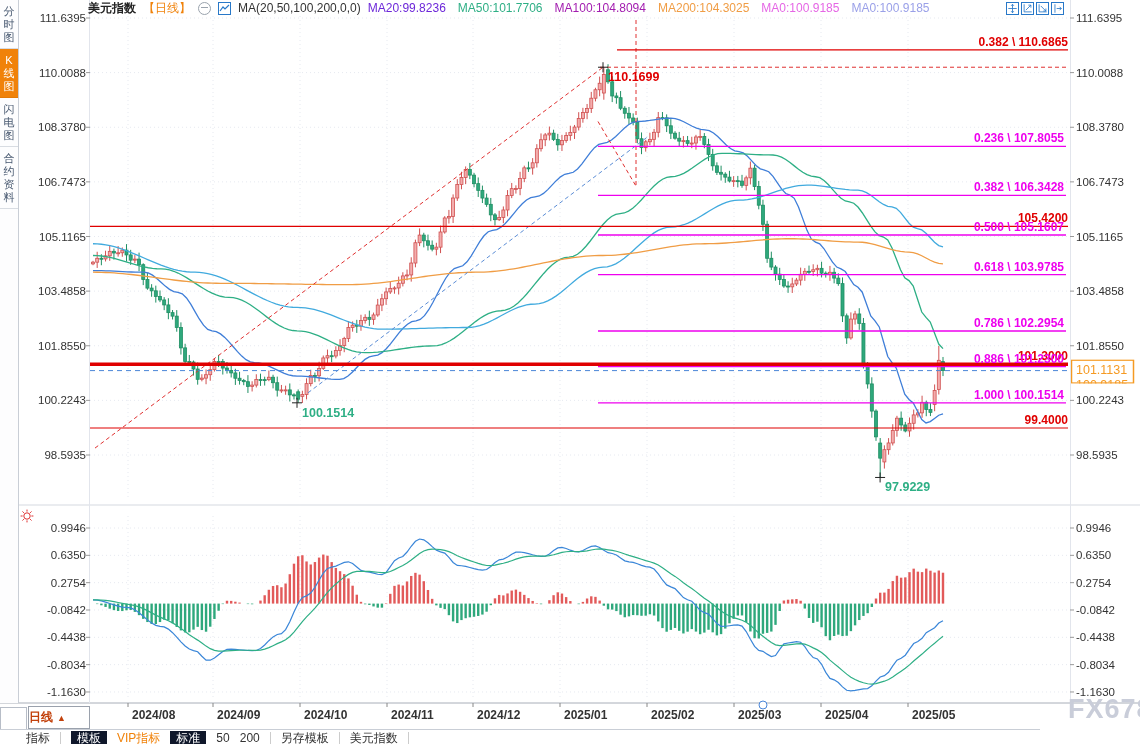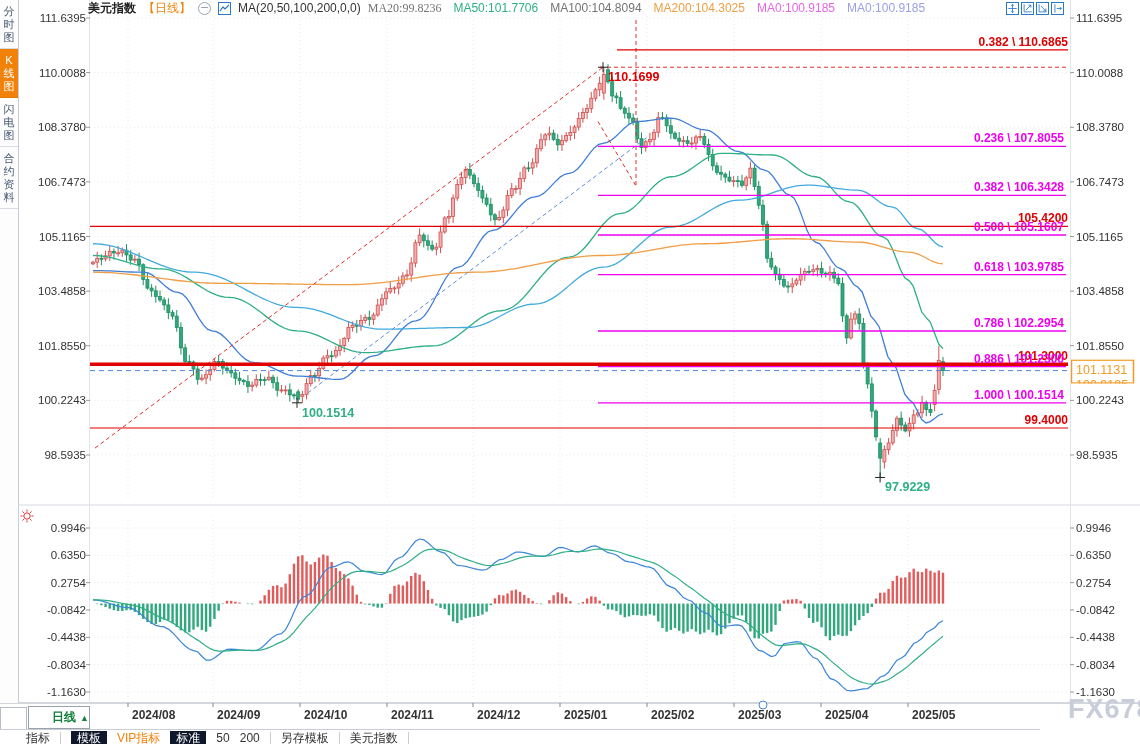--- a/index.html
+++ b/index.html
@@ -18,21 +18,21 @@
   .circ{width:11px;height:11px;border:1px solid #9aa3ad;border-radius:50%;position:relative;display:inline-block;}
   .circ::after{content:"";position:absolute;left:2px;right:2px;top:4px;height:1px;background:#9aa3ad;}
   .ma-val{font-size:12px;}
   #win-icons{position:absolute;left:1006px;top:2px;display:flex;gap:2px;z-index:6;}
   .win-icon{width:13px;height:13px;border:1px solid #2878c8;box-sizing:border-box;background:#fff;}
   
   #macd-header{position:absolute;left:92px;top:506px;display:flex;gap:10px;font-size:12px;z-index:6;white-space:nowrap;}
   #macd-title{color:#222;}
   
   #corner-box{position:absolute;left:0;top:707px;width:25px;height:21px;border:1px solid #b7bdc7;background:#fff;z-index:6;}
-  #period-box{position:absolute;left:28px;top:706px;width:60px;height:21px;border:1px solid #9aa1ac;background:#fff;display:flex;align-items:center;justify-content:flex-end;gap:4px;color:#15803d;font-weight:bold;font-size:12px;z-index:6;cursor:pointer;}
+  #period-box{position:absolute;left:28px;top:706px;width:60px;height:21px;border:1px solid #9aa1ac;background:#fff;display:flex;align-items:center;justify-content:flex-start;gap:4px;color:#c2410c;font-weight:bold;font-size:12px;z-index:6;cursor:pointer;}
   #footer-bar{position:absolute;left:0;top:729px;width:1040px;height:15px;background:#fff;border-top:1px solid #c9ced6;display:flex;align-items:center;font-size:12px;color:#333;z-index:6;}
   .ft-item{margin-left:10px;cursor:pointer;line-height:14px;}
   .ft-item.first{margin-left:26px;}
   .ft-item.orange-bg{background:#0f172a;color:#fff;padding:0 6px;}
   .ft-item.orange-text{color:#f0820a;}
   .ft-div{width:1px;height:12px;background:#ccc;margin-left:10px;}
   #watermark{position:absolute;left:1068px;top:694px;font-size:27px;font-weight:bold;color:#c9cdd9;letter-spacing:1px;z-index:4;}
 </style>
 </head>
 <body>
@@ -880,23 +880,23 @@
   <div id="chart-header">
     <span id="sym">美元指数</span>
     <span id="ptag">【日线】</span>
     <span class="circ"></span>
     <svg width="13" height="13">
       <rect x="0.5" y="0.5" width="12" height="12" fill="#fff" stroke="#2878c8"></rect>
       <polyline points="2,9 5,5 7,7 11,3" fill="none" stroke="#2878c8" stroke-width="1.2"></polyline>
     </svg>
     <span style="color:#333;">MA(20,50,100,200,0,0)</span>
     <span id="ma-vals" style="display:flex;gap:12px;">
-        <span class="ma-val" style="color: #737373; font-family: Liberation Serif, serif;">MA20:99.8236</span>
+        <span class="ma-val" style="color: #6d28d9;">MA20:99.8236</span>
         <span class="ma-val" style="color: rgb(46, 175, 133);">MA50:101.7706</span>
-        <span class="ma-val" style="color: #737373;">MA100:104.8094</span>
+        <span class="ma-val" style="color: #a21caf;">MA100:104.8094</span>
         <span class="ma-val" style="color: rgb(240, 157, 69);">MA200:104.3025</span>
         <span class="ma-val" style="color: rgb(229, 102, 229);">MA0:100.9185</span>
         <span class="ma-val" style="color: rgb(154, 160, 232);">MA0:100.9185</span>
       </span>
   </div>
 
   <div id="win-icons">
     <svg class="win-icon" viewBox="0 0 13 13">
       <path d="M6.5 1.5v10M1.5 6.5h10M6.5 1.5l-1.6 1.8M6.5 1.5l1.6 1.8M6.5 11.5l-1.6-1.8M6.5 11.5l1.6-1.8" stroke="#2878c8" fill="none"></path>
     </svg>

